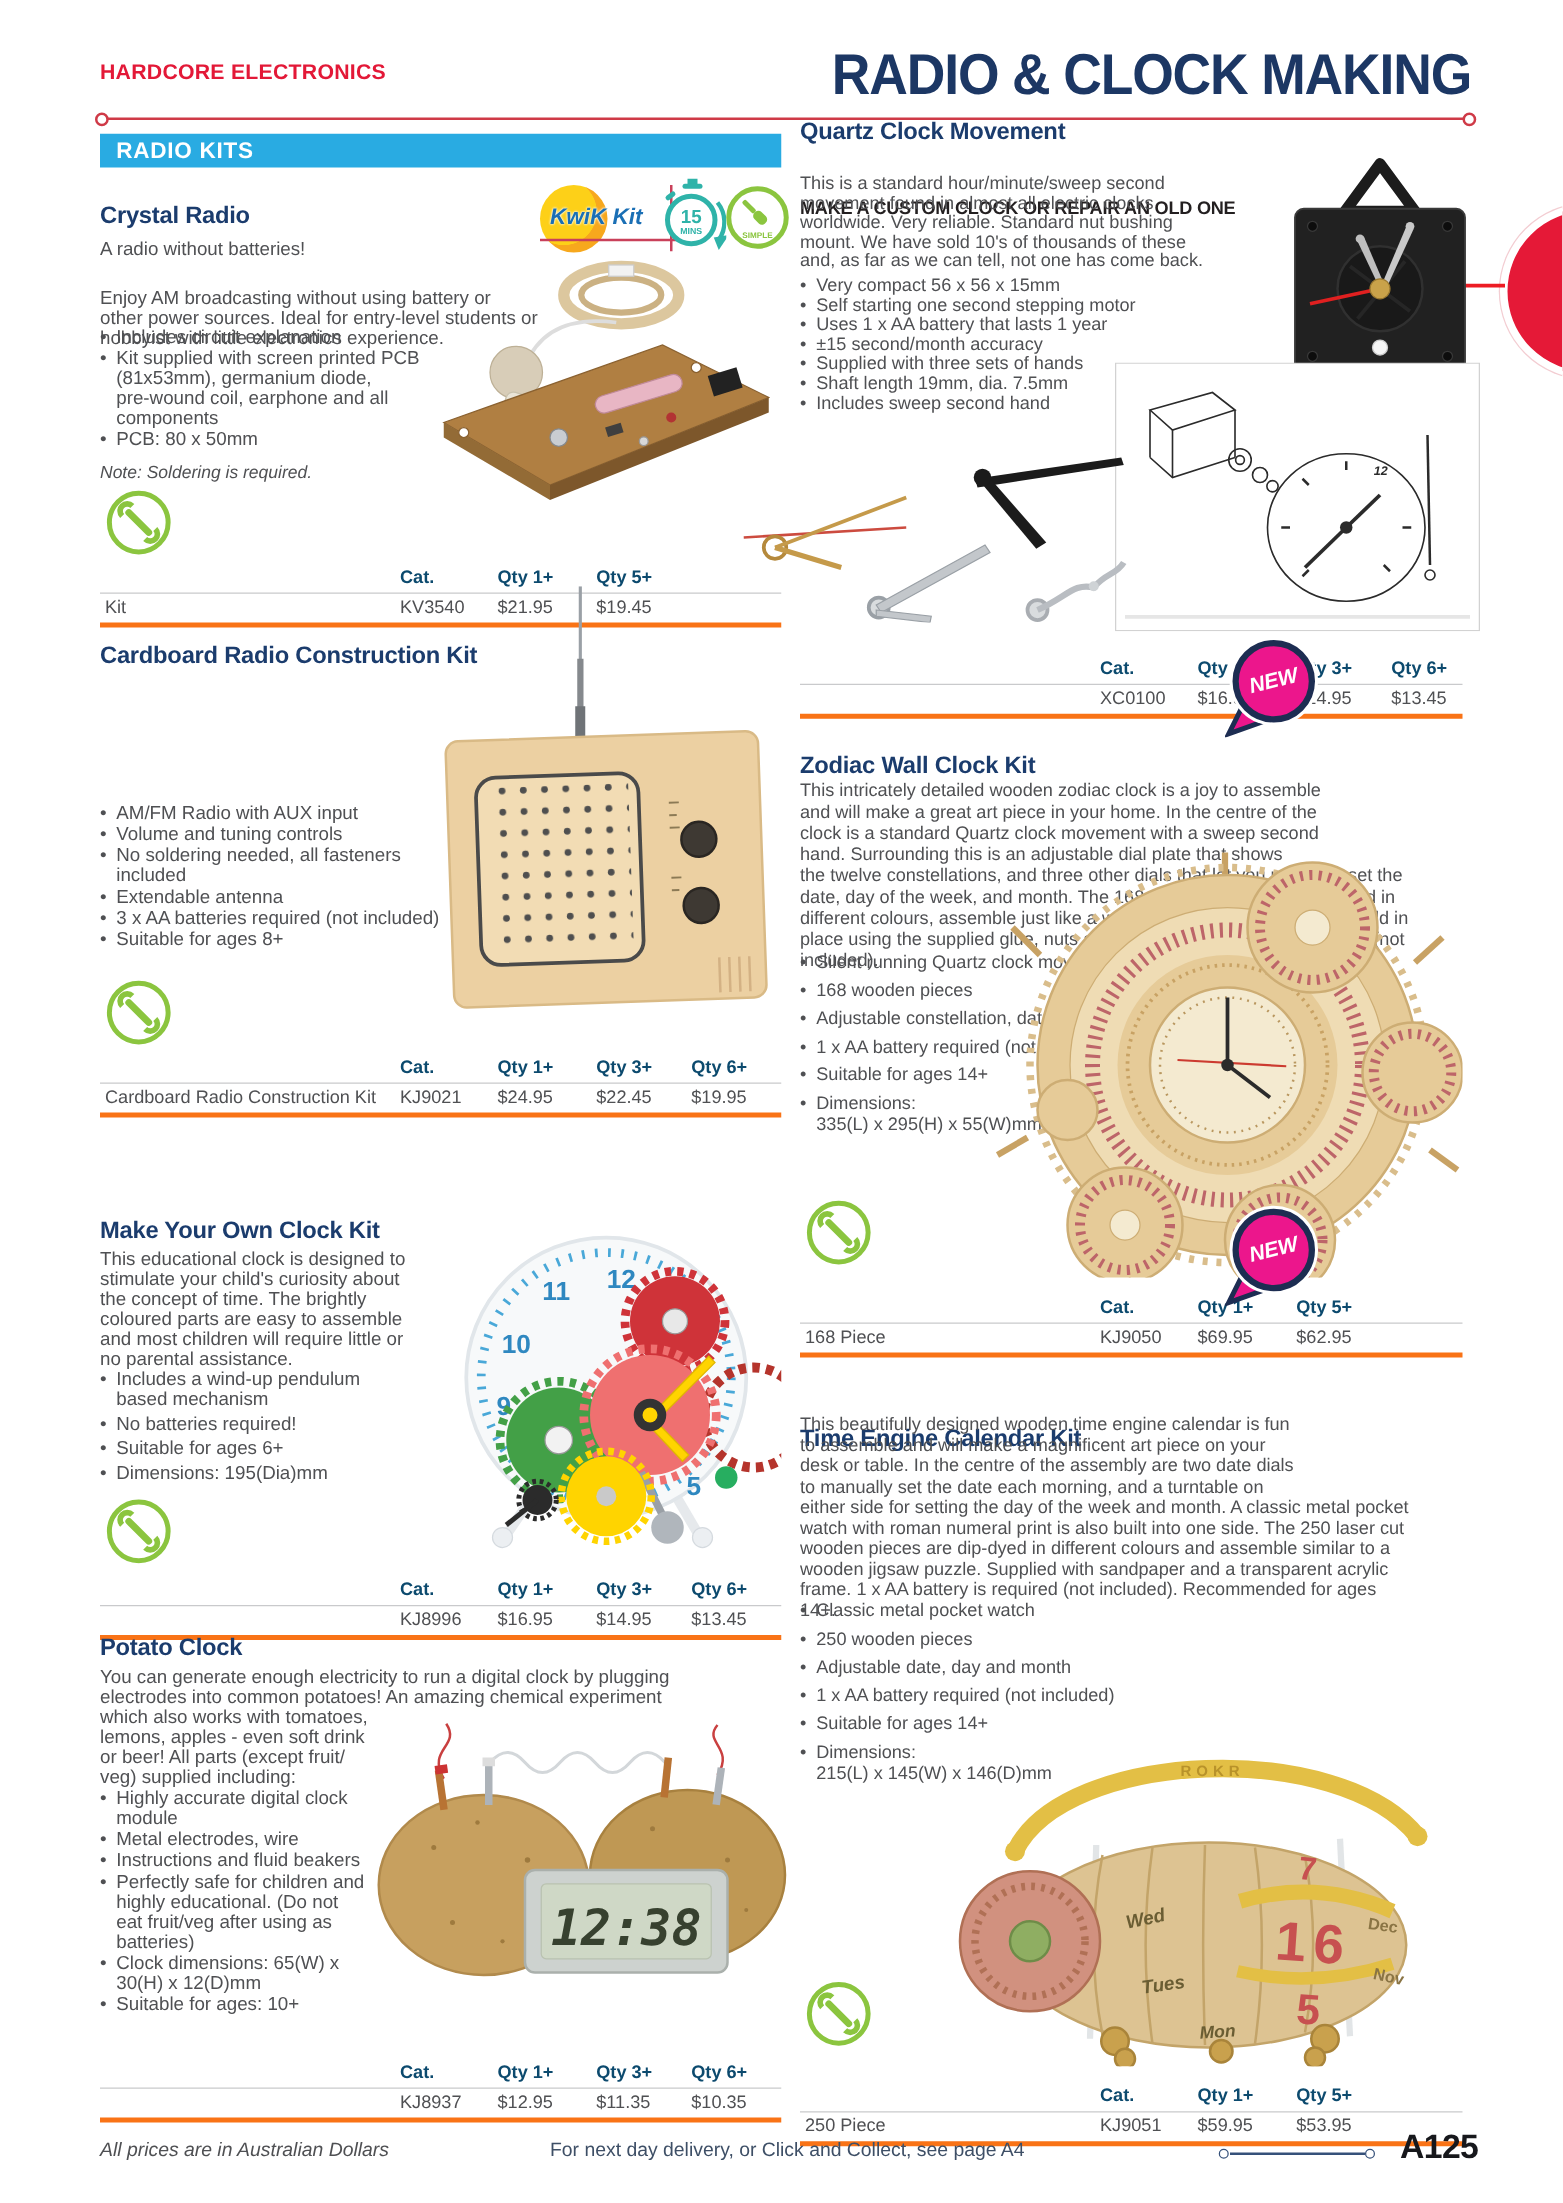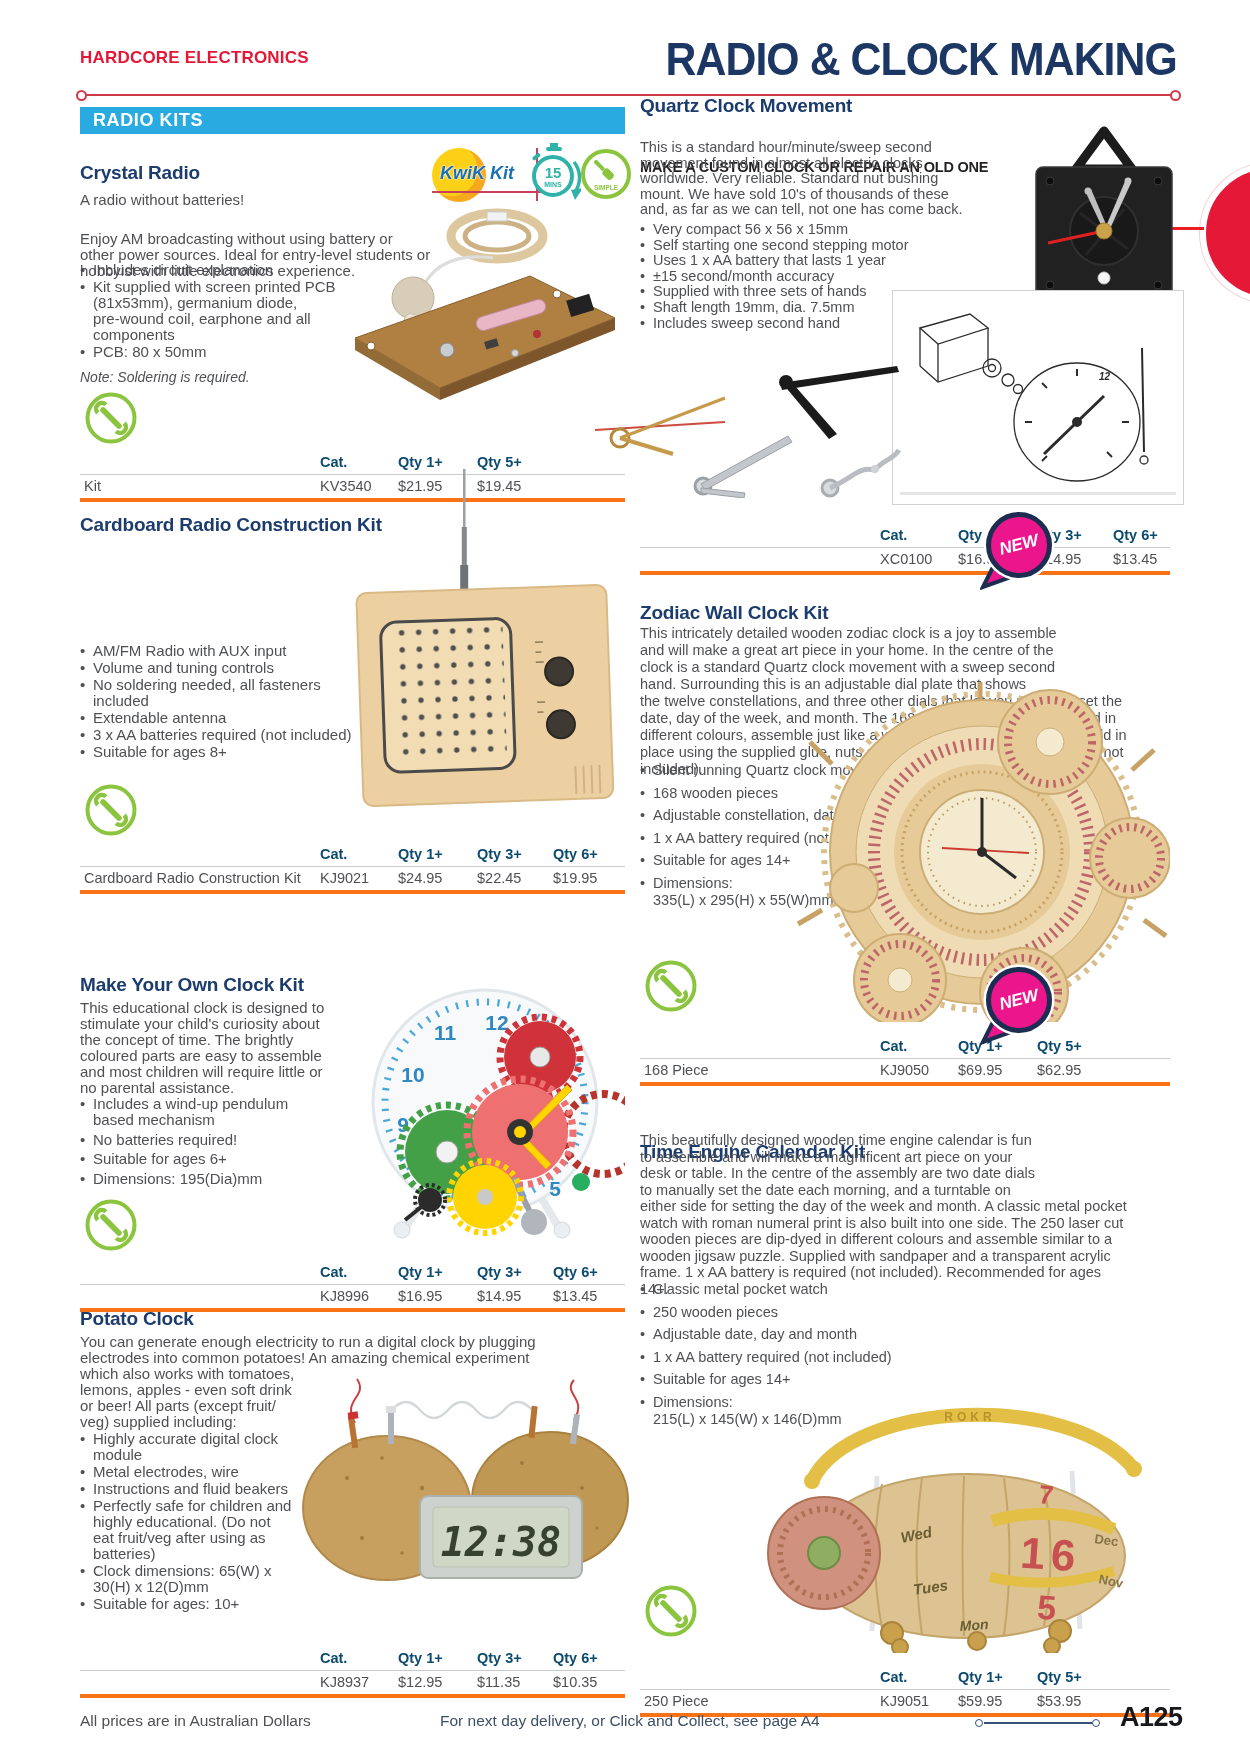--- a/index.html
+++ b/index.html
@@ -759,20 +759,20 @@
       <div class="tr data">
         <span class="lbl">250 Piece</span>
         <span>KJ9051</span>
         <span>$59.95</span>
         <span>$53.95</span>
           <span></span>
       </div>
     </div>
   </div>
 
-  <div class="abs foot" style="left:80px;top:1712px;color:#4f5053;">All prices are in Australian Dollars</div>
+  <div class="abs foot" style="left:80px;top:1712px;color:#4f5053;font-style:italic;">All prices are in Australian Dollars</div>
   <div class="abs foot" style="left:440px;top:1712px;color:#3e4f66;">For next day delivery, or Click and Collect, see page A4</div>
   <span class="abs nav-dot" style="left:975px;top:1719px;"></span>
   <div class="abs nav-line" style="left:984px;top:1722px;width:108px;"></div>
   <span class="abs nav-dot" style="left:1092px;top:1719px;"></span>
   <div class="abs pageno" style="left:1120px;top:1702px;">A125</div>
 
 </div>
 
 </body></html>

